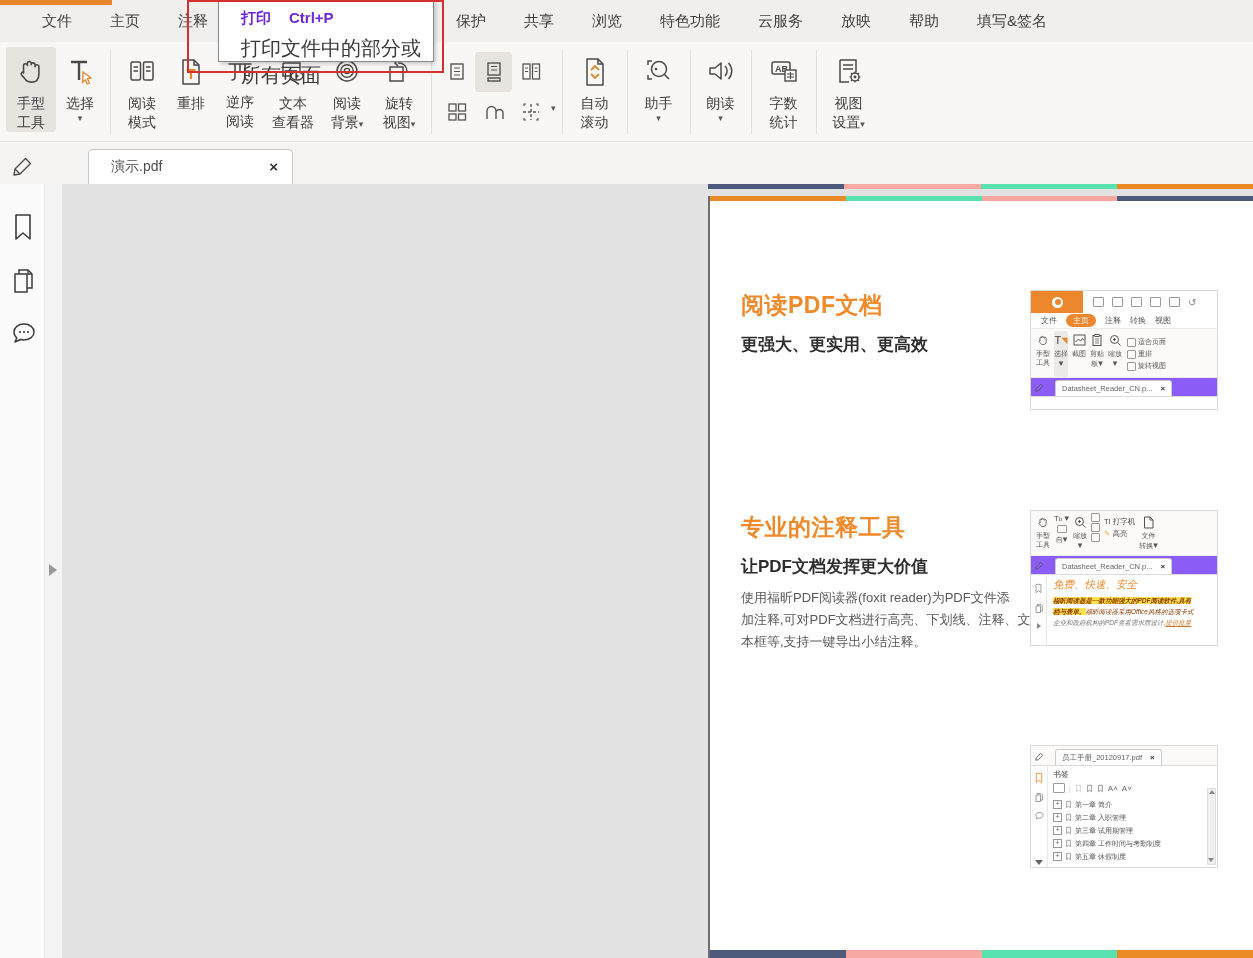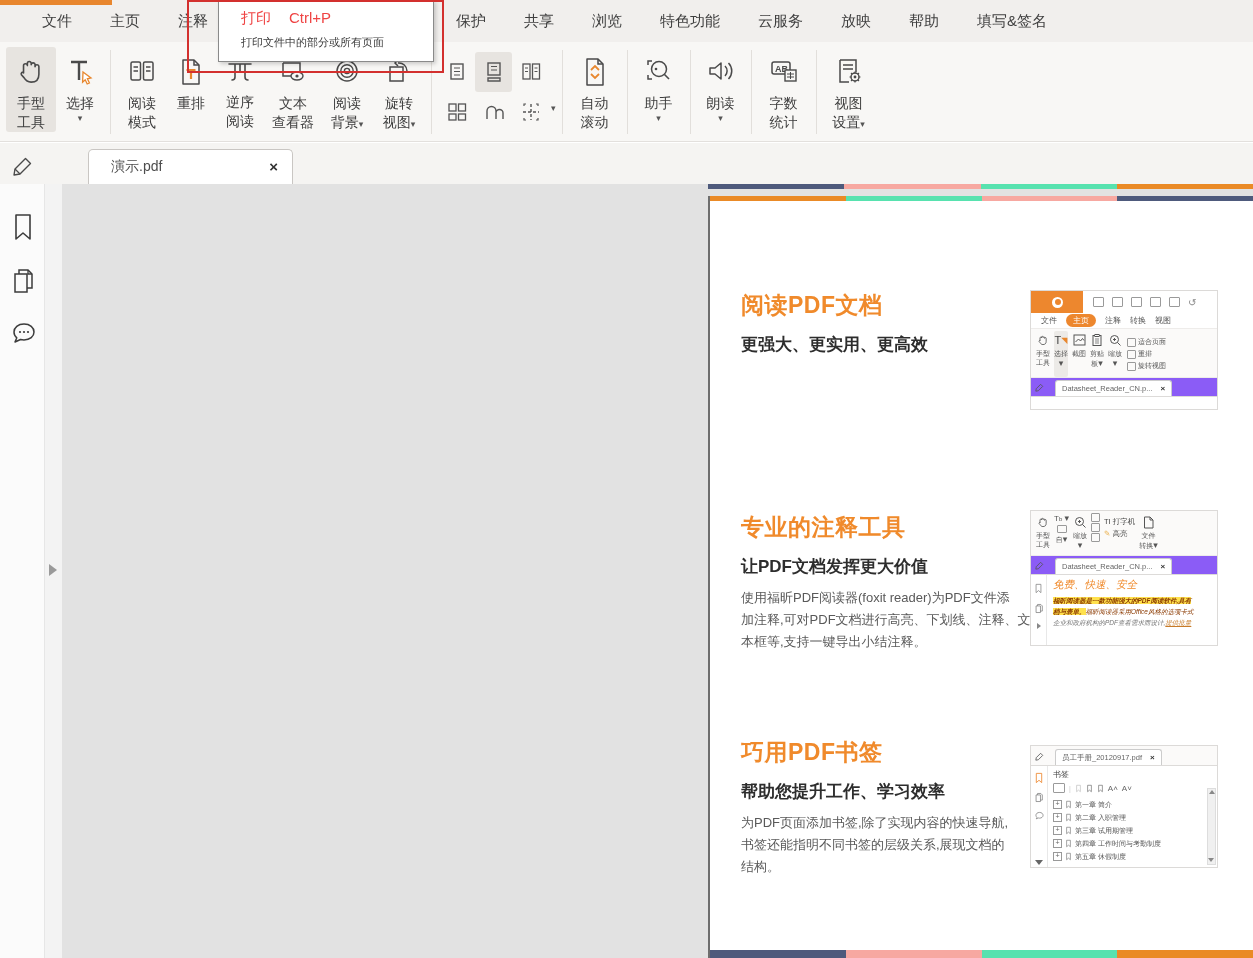--- a/index.html
+++ b/index.html
@@ -26,23 +26,23 @@
   .caret{font-size:9px;color:#555;line-height:10px;}
   .caret::after{content:"▾";}
   .pl-grid{display:grid;grid-template-columns:repeat(3,37px);grid-template-rows:40px 40px;padding-top:5px;}
   .pl-cell{display:flex;align-items:center;justify-content:center;border-radius:3px;}
   .pl-cell.sel{background:#e7e4e0;}
   .grid-caret{align-self:flex-end;margin:0 0 28px 2px;}
 
   
   .tooltip{position:absolute;left:218px;top:0;width:216px;height:62px;background:#fff;border:1px solid #8a8a8a;
            box-shadow:2px 2px 4px rgba(0,0,0,.18);z-index:40;box-sizing:border-box;}
-  .tt-line1{margin:8px 0 0 22px;font-size:15px;font-weight:normal;color:#ef4444;}
+  .tt-line1{margin:8px 0 0 22px;font-size:15px;font-weight:bold;color:#6d28d9;}
   .tt-line1 .tt-short{margin-left:18px;}
-  .tt-line2{margin:7px 0 0 22px;font-size:11px;color:#3a3a3a;}
+  .tt-line2{margin:7px 0 0 22px;font-size:20px;color:#3a3a3a;}
   .redbox{position:absolute;left:187px;top:0;width:257px;height:73px;border:2px solid #d3302e;z-index:45;box-sizing:border-box;pointer-events:none;}
 
   
   .tabbar{position:absolute;left:0;top:143px;right:0;height:41px;background:#f5f4f2;border-bottom:1px solid #cecbc8;}
   .pencil{position:absolute;left:12px;top:10px;}
   .doc-tab{position:absolute;left:88px;top:6px;width:205px;height:35px;background:#fff;border:1px solid #c9c6c3;border-bottom:none;
            border-radius:5px 5px 0 0;display:flex;align-items:center;box-sizing:border-box;}
   .doc-tab .tab-title{flex:1;margin-left:22px;font-size:14px;color:#4d4d4d;}
   .close-x{margin-right:14px;color:#333;font-size:15px;font-weight:bold;cursor:pointer;line-height:14px;}
   .close-x::after{content:"×";}
@@ -426,29 +426,20 @@
       <div class="sect" style="top:316px;">
         <div class="sect-title">专业的注释工具</div>
         <div class="sect-sub">让PDF文档发挥更大价值</div>
         <div class="sect-body">
           <div>使用福昕PDF阅读器(foxit reader)为PDF文件添</div>
           <div>加注释,可对PDF文档进行高亮、下划线、注释、文</div>
           <div>本框等,支持一键导出小结注释。</div>
         </div>
       </div>
 
-      <div class="sect" style="top:541px;">
-        <div class="sect-title">巧用PDF书签</div>
-        <div class="sect-sub">帮助您提升工作、学习效率</div>
-        <div class="sect-body">
-          <div>为PDF页面添加书签,除了实现内容的快速导航,</div>
-          <div>书签还能指明不同书签的层级关系,展现文档的</div>
-          <div>结构。</div>
-        </div>
-      </div>
 
       <div class="thumb" style="top:94px;height:120px;">
         <div class="t1-titlebar">
           <div class="t1-logo">
               <div class="logo-c"></div>
             </div>
           <div class="t1-qat">
             <span class="mini-ic"></span>
             <span class="mini-ic"></span>
             <span class="mini-ic"></span>

